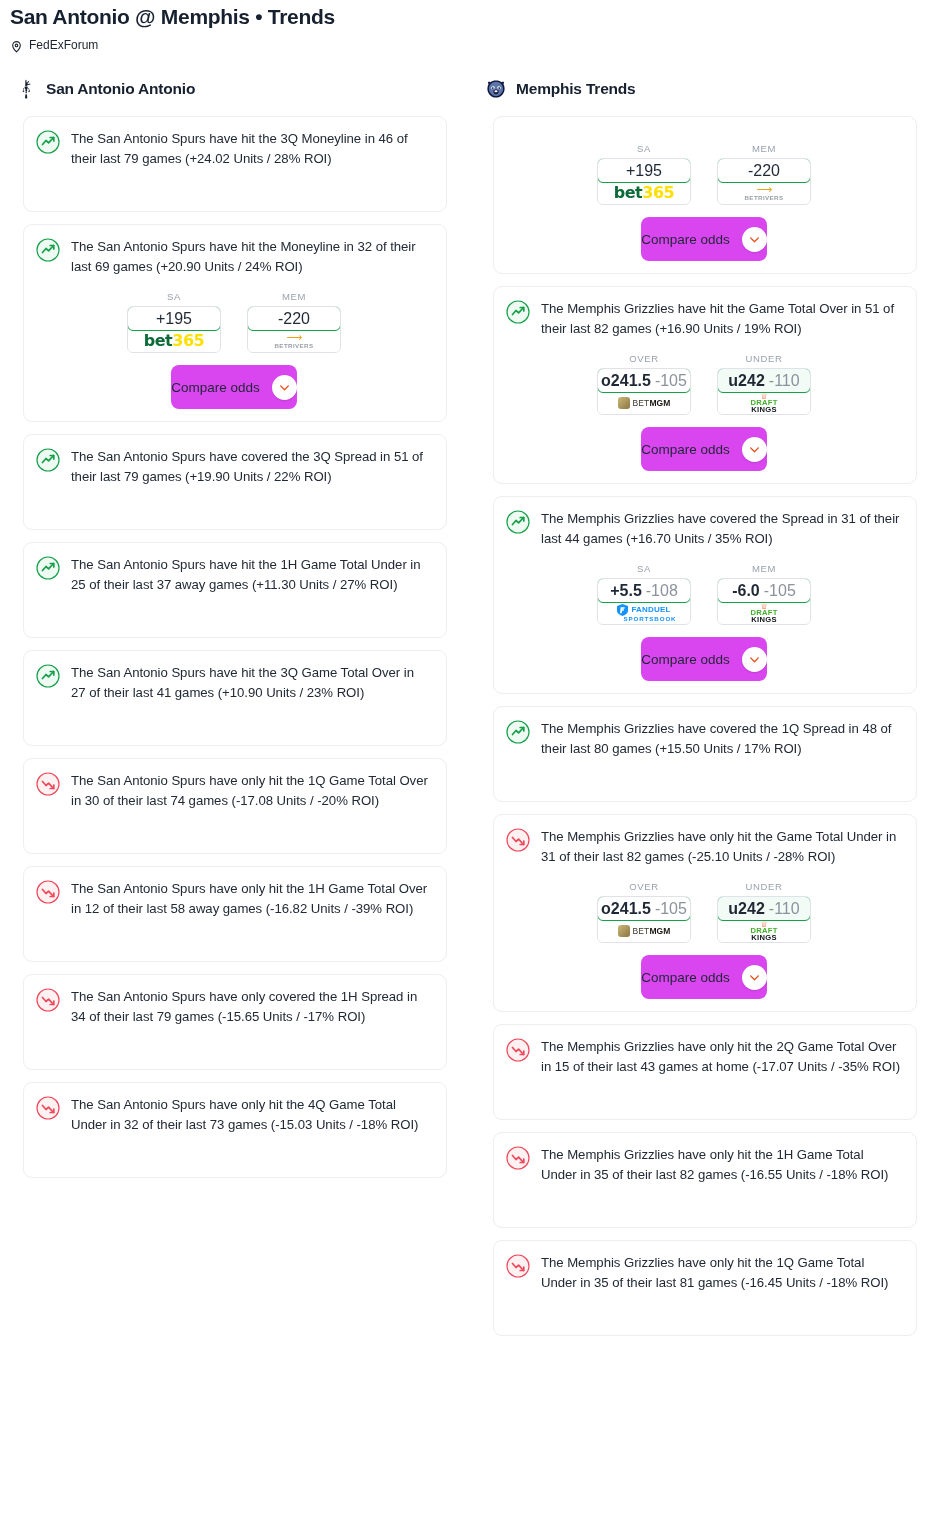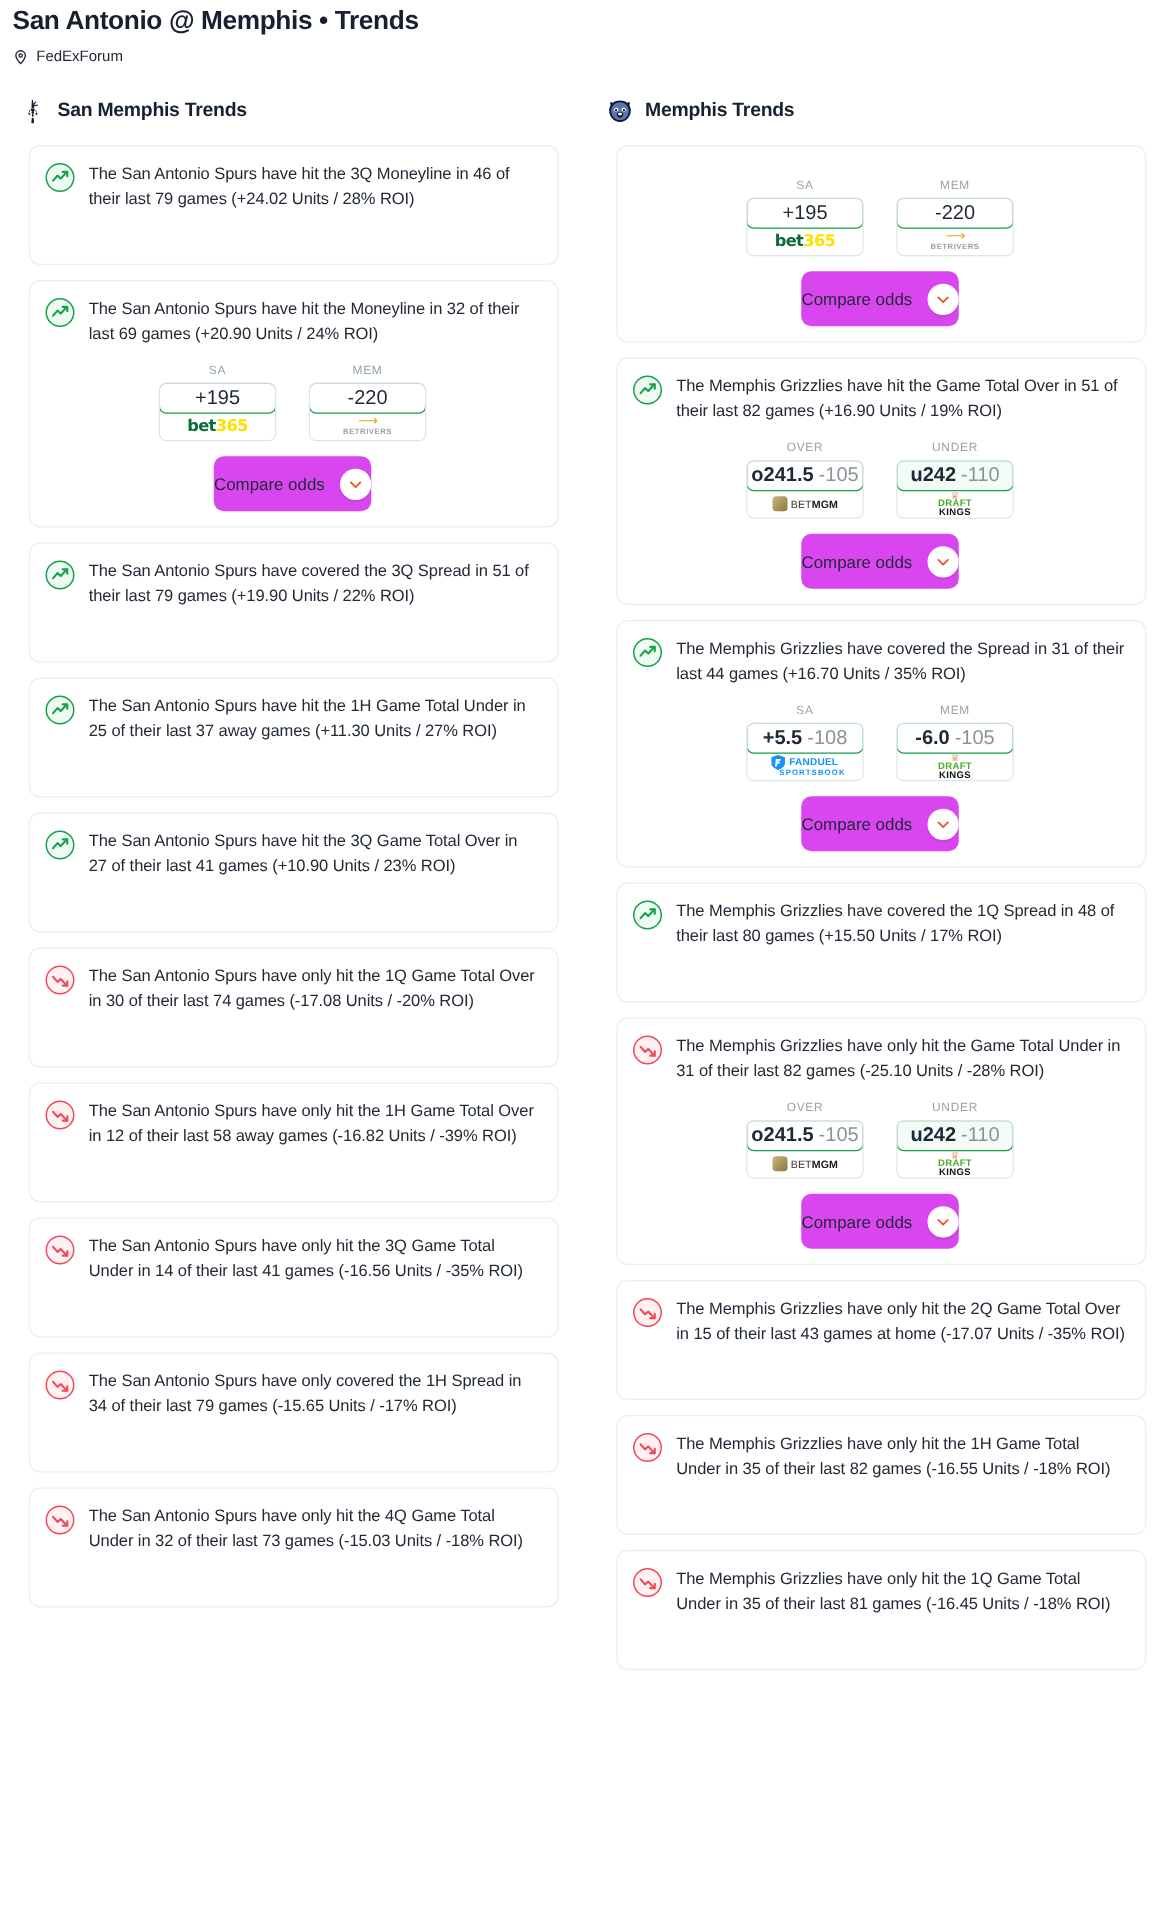--- a/index.html
+++ b/index.html
@@ -123,21 +123,21 @@
   .book-row {
     height: 22px;
     display: flex;
     align-items: center;
     justify-content: center;
     background: #fff;
   }
 
   
   .logo-bet365 {
-    font-size: 13px;
+    font-size: 16px;
     font-weight: bold;
     font-family: "DejaVu Sans", sans-serif;
     letter-spacing: -0.5px;
     line-height: 1;
   }
   .logo-bet365 .b1 { color: #0b6b38; }
   .logo-bet365 .b2 { color: #ffe000; }
   .logo-betrivers { display: flex; flex-direction: column; align-items: center; line-height: 1; }
   .logo-betrivers .swoosh { font-size: 11px; color: #e8a517; letter-spacing: -1px; }
   .logo-betrivers .txt { font-size: 6.2px; font-weight: bold; color: #9a9fa7; letter-spacing: 0.4px; }
@@ -201,21 +201,21 @@
         <div class="col-header">
           <span class="team-logo"><svg viewBox="0 0 24 24" width="22" height="22">
               <g fill="#16202e">
                 <path d="M11.4 2.2 L12.3 2.0 L12.9 5.4 L14.6 3.2 L15.4 3.8 L13.3 6.7 L16.6 6.1 L16.8 7.0 L13.2 7.8 L13.6 9.0 L12.0 9.4 L11.1 9.0 Z"></path>
                 <path d="M10.4 9.6 L13.7 9.6 L14.0 11.2 L13.0 12.4 L13.5 13.4 L12.6 14.4 L13.2 15.6 L12.1 17.0 L11.3 15.6 L11.9 14.4 L11.0 13.4 L11.6 12.4 L10.6 11.2 Z"></path>
                 <path d="M9.3 11.0 L10.2 11.4 L9.0 13.6 L10.3 14.2 L9.6 15.5 L8.2 14.5 L8.9 13.0 Z"></path>
                 <path d="M15.0 11.0 L15.8 13.0 L16.5 14.5 L15.1 15.5 L14.4 14.2 L15.6 13.6 L14.4 11.4 Z"></path>
                 <path d="M11.4 17.6 L12.9 17.6 L13.4 21.8 L12.1 22.6 L10.9 21.8 Z"></path>
               </g>
             </svg></span>
-          <span class="col-header-title">San Memphis Trends</span>
+          <span class="col-header-title">San Antonio Antonio</span>
         </div>
         <div class="trend-card">
           <div class="trend-top">
             <span class="trend-icon"><svg viewBox="0 0 24 24" width="24" height="24">
                 <circle cx="12" cy="12" r="11" fill="#effaf3" stroke="#15a04a" stroke-width="1.2"></circle>
                 <path d="M6.5 14.5 L10 10.5 L12.6 12.8 L17.5 7.5" stroke="#15a04a" stroke-width="1.7" fill="none" stroke-linecap="round" stroke-linejoin="round"></path>
                 <path d="M14.2 7.5 H17.8 V11" stroke="#15a04a" stroke-width="1.7" fill="none" stroke-linecap="round" stroke-linejoin="round"></path>
               </svg></span>
             <span class="trend-text">The San Antonio Spurs have hit the 3Q Moneyline in 46 of their last 79 games (+24.02 Units / 28% ROI)</span>
           </div>
@@ -306,30 +306,20 @@
           </div>
         </div>
         <div class="trend-card">
           <div class="trend-top">
             <span class="trend-icon"><svg viewBox="0 0 24 24" width="24" height="24">
                 <circle cx="12" cy="12" r="11" fill="#fef1f2" stroke="#f0485c" stroke-width="1.2"></circle>
                 <path d="M6.5 9.5 L10 13.5 L12.6 11.2 L17.5 16.5" stroke="#f0485c" stroke-width="1.7" fill="none" stroke-linecap="round" stroke-linejoin="round"></path>
                 <path d="M14.2 16.5 H17.8 V13" stroke="#f0485c" stroke-width="1.7" fill="none" stroke-linecap="round" stroke-linejoin="round"></path>
               </svg></span>
             <span class="trend-text">The San Antonio Spurs have only hit the 1H Game Total Over in 12 of their last 58 away games (-16.82 Units / -39% ROI)</span>
-          </div>
-        </div>
-        <div class="trend-card">
-          <div class="trend-top">
-            <span class="trend-icon"><svg viewBox="0 0 24 24" width="24" height="24">
-                <circle cx="12" cy="12" r="11" fill="#fef1f2" stroke="#f0485c" stroke-width="1.2"></circle>
-                <path d="M6.5 9.5 L10 13.5 L12.6 11.2 L17.5 16.5" stroke="#f0485c" stroke-width="1.7" fill="none" stroke-linecap="round" stroke-linejoin="round"></path>
-                <path d="M14.2 16.5 H17.8 V13" stroke="#f0485c" stroke-width="1.7" fill="none" stroke-linecap="round" stroke-linejoin="round"></path>
-              </svg></span>
-            <span class="trend-text">The San Antonio Spurs have only hit the 3Q Game Total Under in 14 of their last 41 games (-16.56 Units / -35% ROI)</span>
           </div>
         </div>
         <div class="trend-card">
           <div class="trend-top">
             <span class="trend-icon"><svg viewBox="0 0 24 24" width="24" height="24">
                 <circle cx="12" cy="12" r="11" fill="#fef1f2" stroke="#f0485c" stroke-width="1.2"></circle>
                 <path d="M6.5 9.5 L10 13.5 L12.6 11.2 L17.5 16.5" stroke="#f0485c" stroke-width="1.7" fill="none" stroke-linecap="round" stroke-linejoin="round"></path>
                 <path d="M14.2 16.5 H17.8 V13" stroke="#f0485c" stroke-width="1.7" fill="none" stroke-linecap="round" stroke-linejoin="round"></path>
               </svg></span>
             <span class="trend-text">The San Antonio Spurs have only covered the 1H Spread in 34 of their last 79 games (-15.65 Units / -17% ROI)</span>

